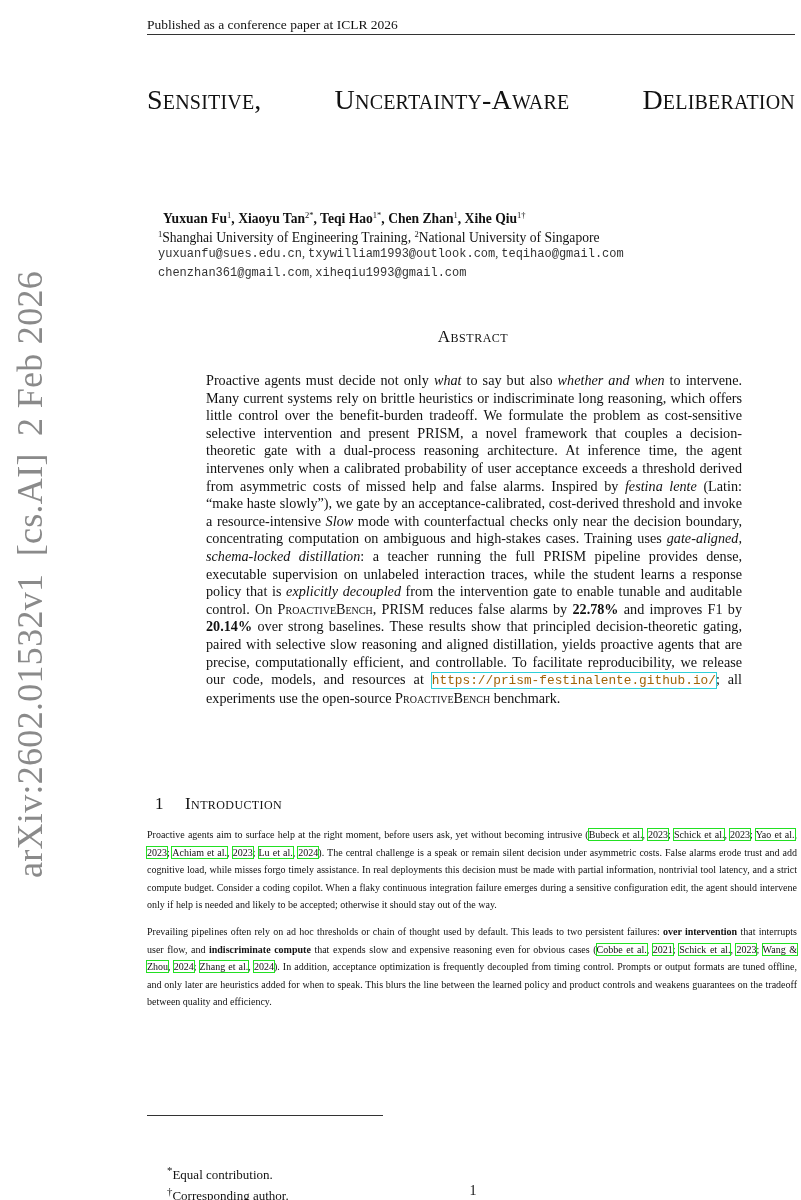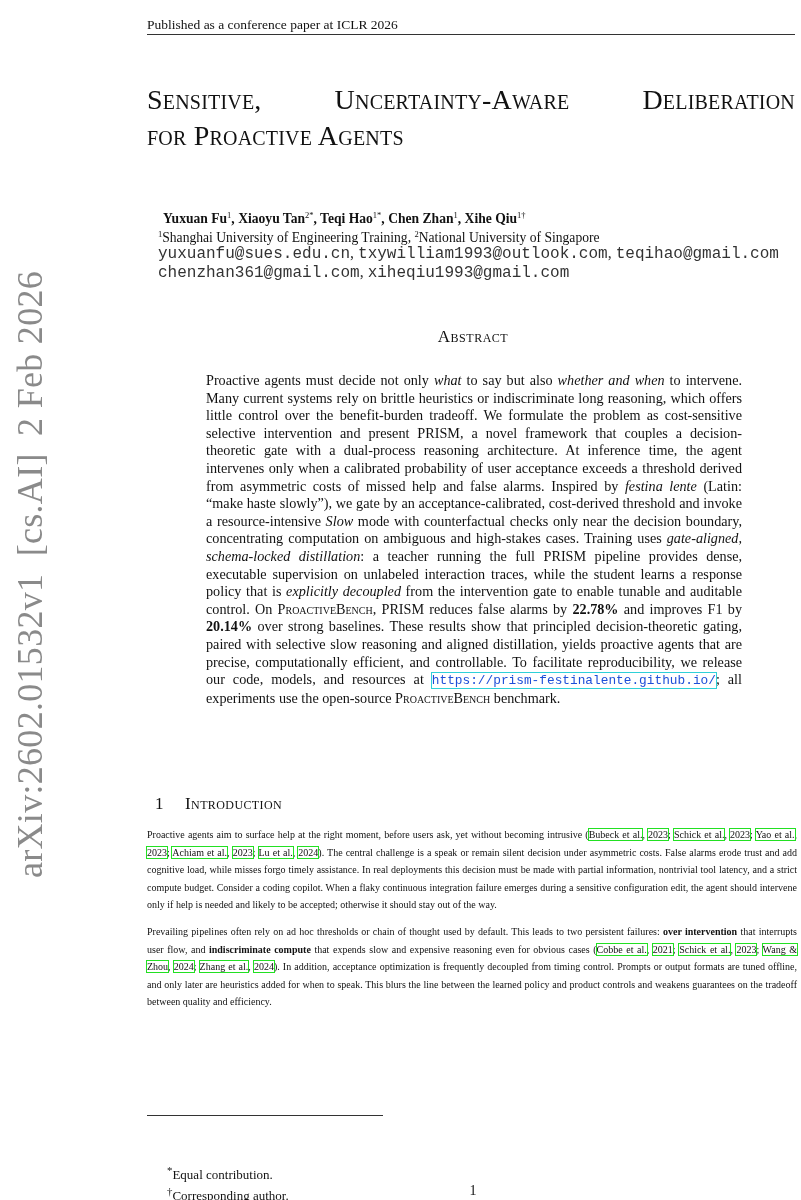--- a/index.html
+++ b/index.html
@@ -30,34 +30,34 @@
     position: absolute; left: 163px; top: 207px; width: 640px;
     font-size: 13.6px; line-height: 17px; font-weight: bold;
   }
   .authors sup, .affil sup, .fn sup { font-size: 8.5px; font-weight: normal; vertical-align: 5px; }
   .affil {
     position: absolute; left: 158px; top: 226px; width: 640px;
     font-size: 13.6px; line-height: 17px;
   }
   .emails {
     position: absolute; left: 158px; top: 244px; width: 640px;
-    font-family: "Liberation Mono", monospace; font-size: 16px; line-height: 18px; color: #333;
+    font-family: "Liberation Mono", monospace; font-size: 12px; line-height: 18px; color: #333;
   }
   .emails .sep { font-family: "Liberation Serif", serif; }
   .abs-title {
     position: absolute; left: 0; top: 327px; width: 946px; text-align: center;
     font-size: 17px; font-variant: small-caps; letter-spacing: 0.5px;
   }
   .abstract {
     position: absolute; left: 206px; top: 372px; width: 536px;
     font-size: 14.2px; line-height: 17.6px; text-align: justify; hyphens: manual;
   }
   .sc { font-variant: small-caps; }
   .url {
-    font-family: "Liberation Mono", monospace; font-size: 12.8px; color: #1d4ed8;
+    font-family: "Liberation Mono", monospace; font-size: 12.8px; color: #a16207;
     outline: 1px solid #2fd0d8; outline-offset: 0px; text-decoration: none;
   }
   .section-title {
     position: absolute; left: 147px; top: 786px; width: 648px;
     font-size: 17px; font-variant: small-caps; letter-spacing: 0.4px;
   }
   .section-title .num { display: inline-block; width: 30px; }
   .intro {
     position: absolute; left: 147px; top: 826px; width: 650px;
     font-size: 10px; line-height: 17.6px; text-align: justify; hyphens: manual;
@@ -81,21 +81,20 @@
 <div class="header">Published as a conference paper at ICLR 2026</div>
 
 <div class="watermark">
   <span>arXiv:2602.01532v1</span>
   <span>[cs.AI]</span>
   <span>2 Feb 2026</span>
 </div>
 
 <h1 class="title" style="margin:0;font-weight:normal;">
   <span class="line">Sensitive, Uncertainty-Aware Deliberation</span>
-  <span class="line last">for Proactive Agents</span>
 </h1>
 
 <div class="authors">
   <span>Yuxuan Fu</span><sup>1</sup>,
   <span>Xiaoyu Tan</span><sup>2*</sup>,
   <span>Teqi Hao</span><sup>1*</sup>,
   <span>Chen Zhan</span><sup>1</sup>,
   <span>Xihe Qiu</span><sup>1†</sup>
 </div>
 

